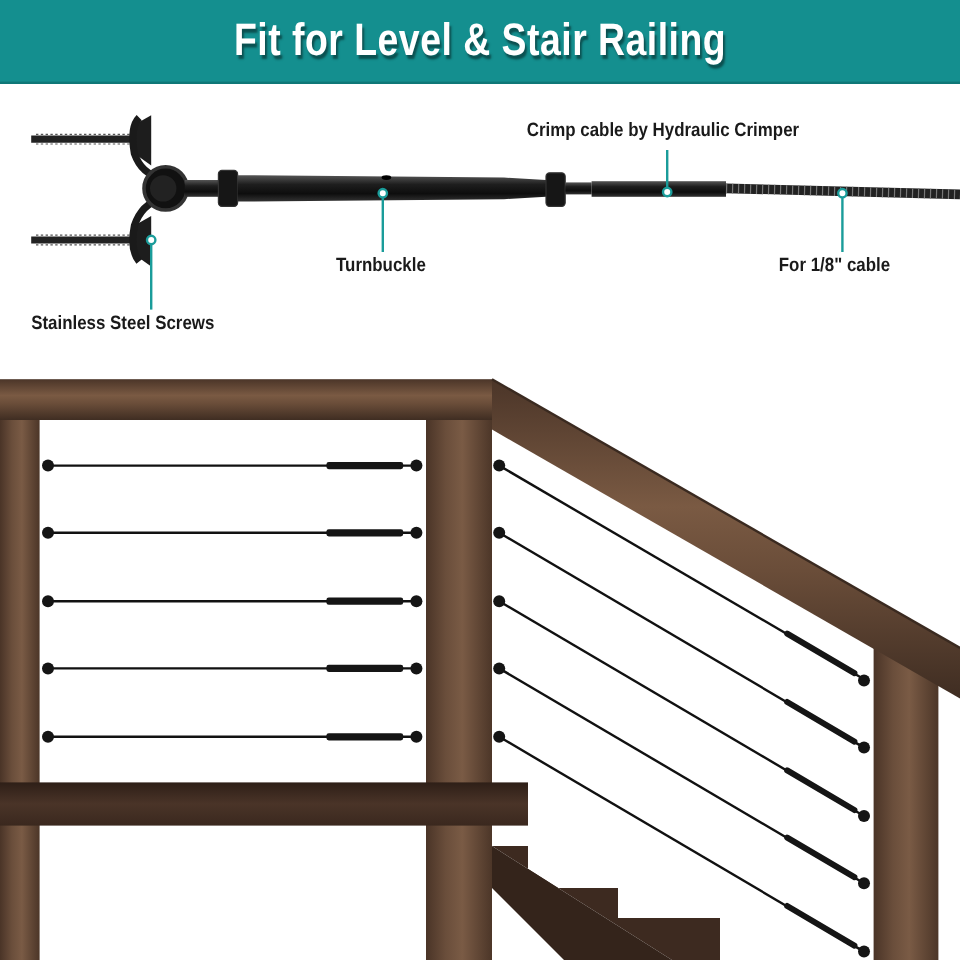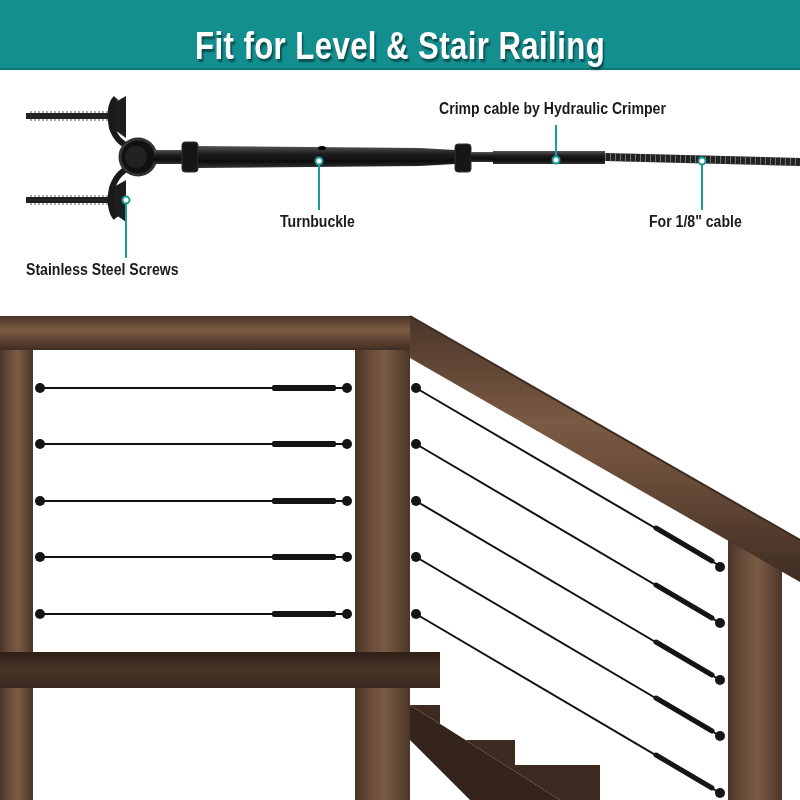--- a/index.html
+++ b/index.html
@@ -4,21 +4,21 @@
 <style>
   html, body { margin: 0; padding: 0; }
   body {
     width: 800px; height: 800px; overflow: hidden; position: relative;
     background: #ffffff;
     font-family: "Liberation Sans", "DejaVu Sans", sans-serif;
   }
   .banner {
     position: absolute; left: 0; top: 0; width: 800px; height: 68px;
     background: #148f8f;
-    display: flex; align-items: flex-end; justify-content: center;
+    display: flex; align-items: center; justify-content: center;
     border-bottom: 2px solid #0f7777;
   }
   .banner-title {
     color: #ffffff; font-weight: bold; font-size: 38px;
     font-family: "Liberation Sans", sans-serif;
     transform: scaleX(0.82); letter-spacing: 0.5px;
     text-shadow: 2px 3px 2px rgba(0,0,0,0.45);
   }
   .hardware { position: absolute; left: 0; top: 70px; width: 636px; height: 230px; }
   .callout-label {

